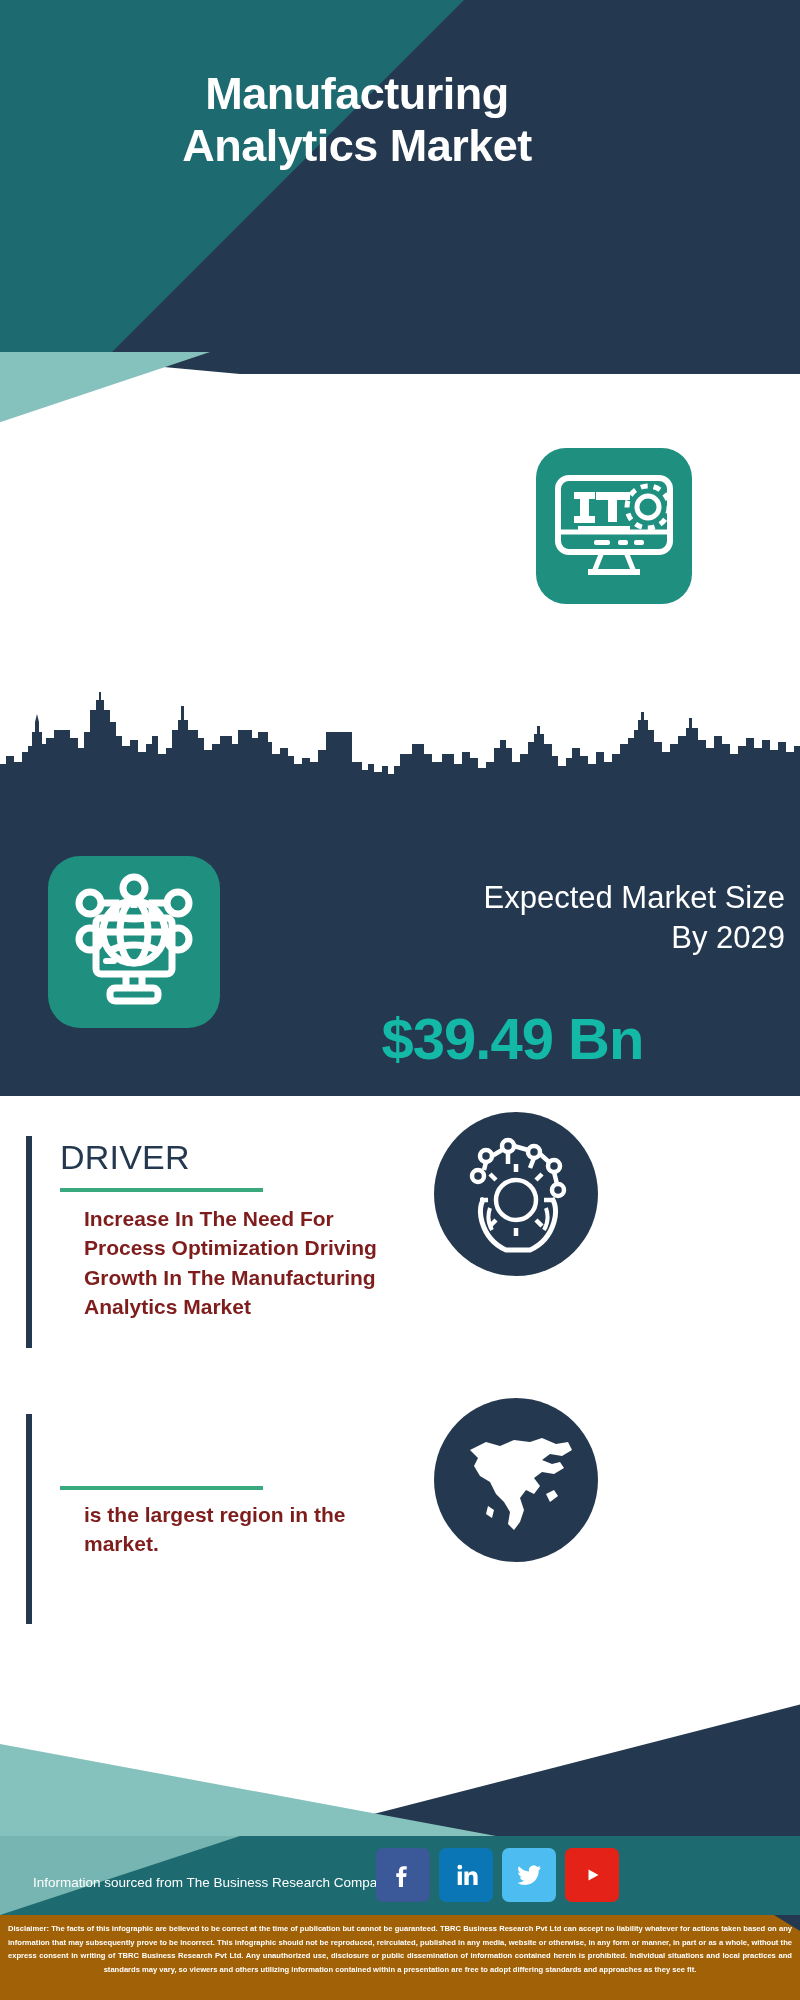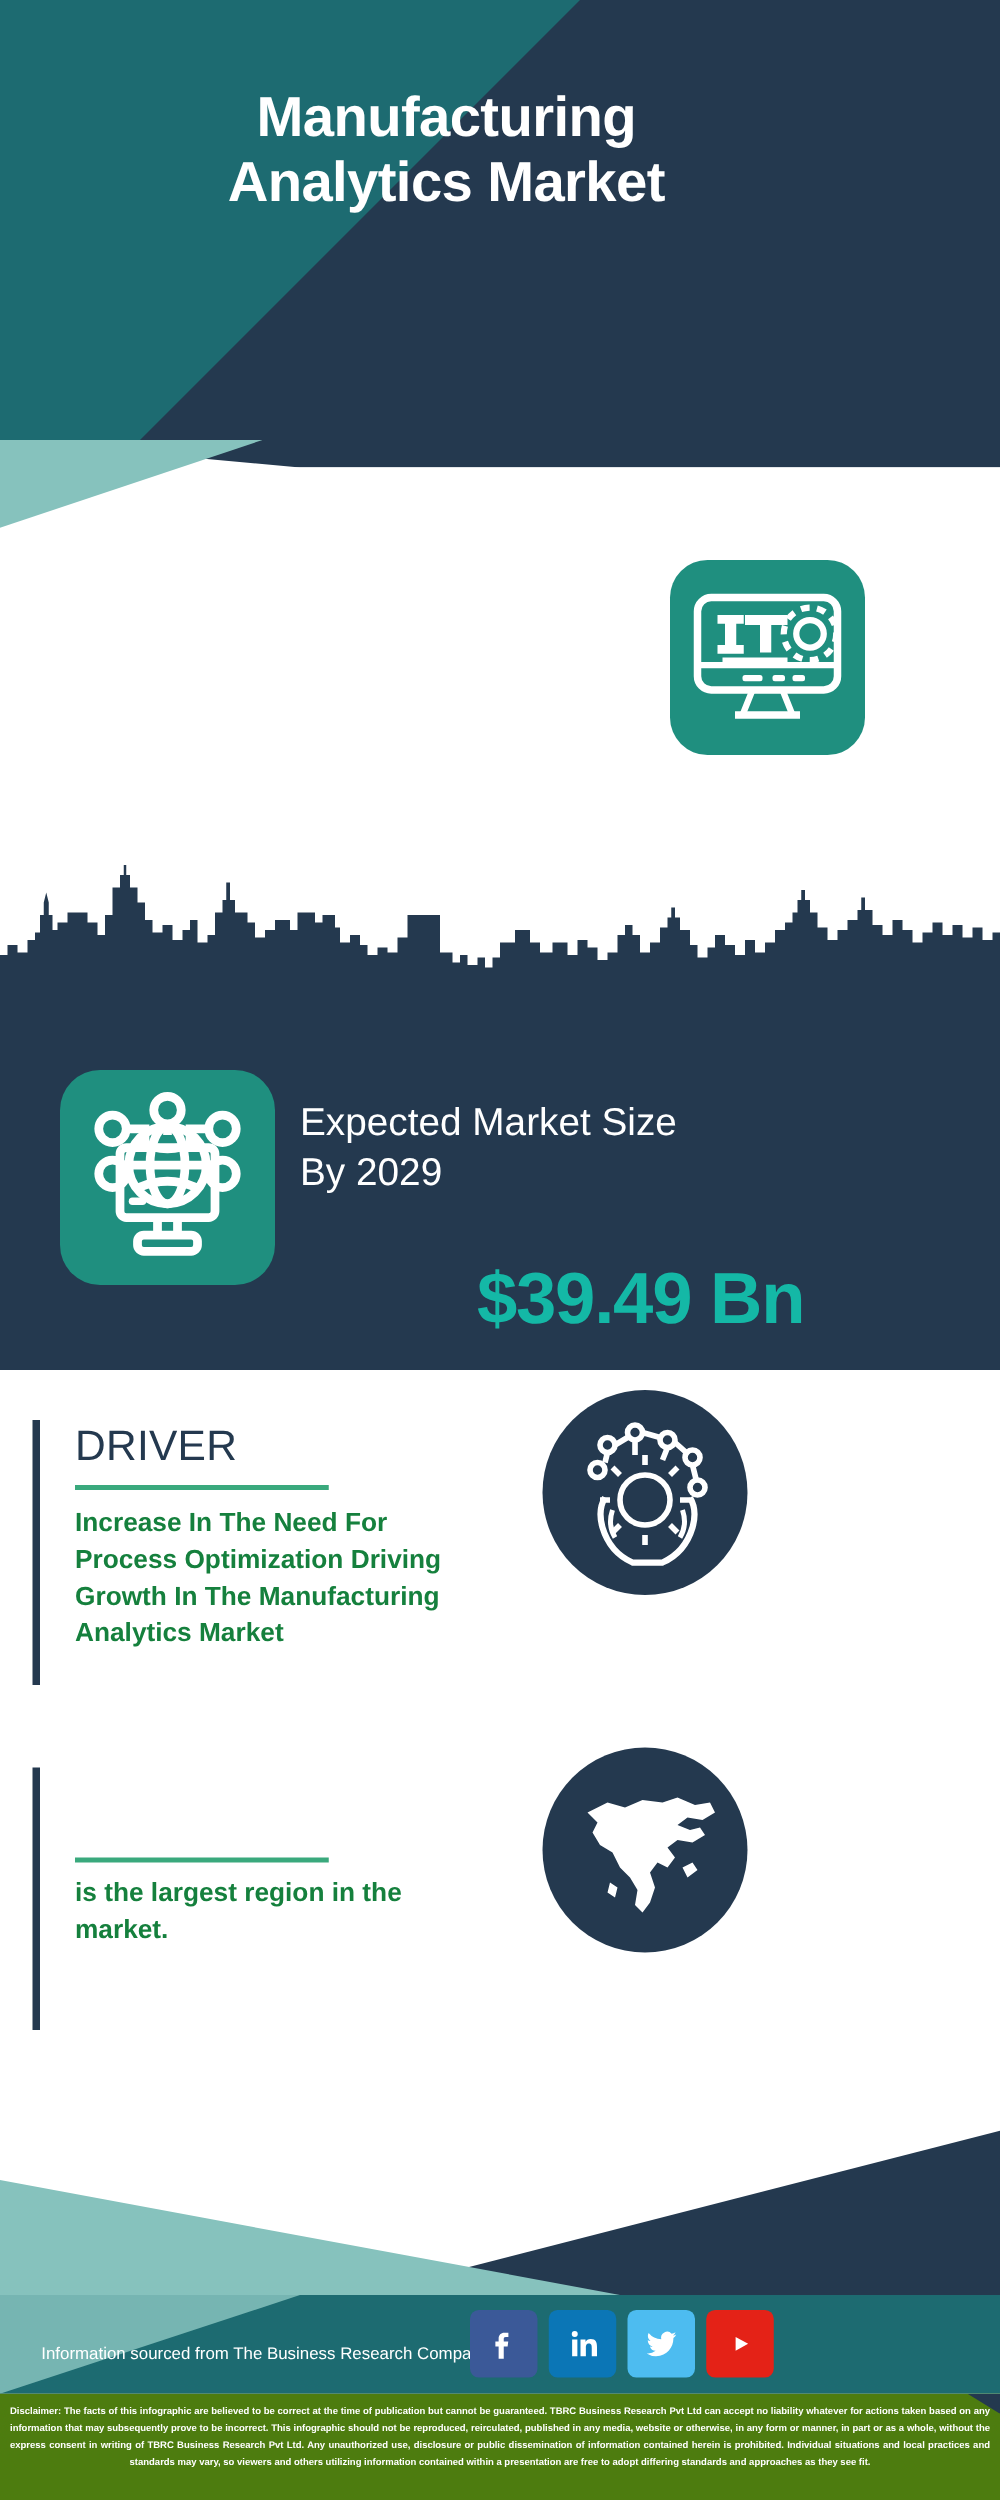--- a/index.html
+++ b/index.html
@@ -77,21 +77,21 @@
   .market {
     position:absolute; left:0; top:796px; width:800px; height:300px;
     background:#24394f;
   }
   .globe-icon-box {
     position:absolute; left:48px; top:60px; width:172px; height:172px;
     background:#1f8f7f; border-radius:32px;
   }
   .market-text {
     position:absolute; left:240px; top:82px; width:545px;
-    text-align:left; color:#ffffff;
+    text-align:right; color:#ffffff;
     font-size:31px; line-height:1.28; white-space:pre-line;
   }
   .market-value {
     position:absolute; left:240px; top:178px; width:545px;
     text-align:center; color:#3ce8a4;
     font-size:58px; font-weight:bold; letter-spacing:-1px;
   }
 
   
   .cards { position:absolute; left:0; top:1096px; width:800px; height:600px; background:#ffffff; }
@@ -101,23 +101,24 @@
     background:#24394f;
   }
   .card-head {
     position:absolute; color:#24394f;
     font-size:34px; font-weight:normal; letter-spacing:0.2px;
   }
   .card-rule {
     position:absolute; height:4px; background:#3aa97d;
   }
   .card-body {
-    position:absolute; color:#15803d;
+    position:absolute; color:#7f1d1d;
     font-size:21px; font-weight:bold; line-height:1.40;
     white-space:pre-line;
+    margin-left:24px;
   }
   .circle-icon {
     position:absolute; border-radius:50%; background:#24394f;
   }
 
   
   .footer-diag {
     position:absolute; left:0; top:1690px; width:800px; height:146px;
     background:#ffffff; overflow:hidden;
   }
@@ -152,21 +153,21 @@
   .social { width:54px; height:54px; border-radius:7px; position:relative; }
   .s-fb { background:#3b5998; }
   .s-li { background:#0b76b6; }
   .s-tw { background:#4dbcf0; }
   .s-yt { background:#e42217; }
   .social svg { position:absolute; left:50%; top:50%; transform:translate(-50%,-50%); }
 
   
   .disclaimer {
     position:absolute; left:0; top:1915px; width:800px; height:85px;
-    background:#4d7c0f; overflow:hidden;
+    background:#a16207; overflow:hidden;
   }
   .disclaimer-inner {
     position:absolute; left:8px; top:7px; width:784px;
     color:#ffffff; font-size:7.6px; line-height:1.78;
     text-align:justify; text-align-last:center;
     font-weight:bold;
   }
   .disc-corner {
     position:absolute; right:0; top:0; width:26px; height:16px;
     background:#24394f; clip-path:polygon(100% 0%, 100% 100%, 0% 0%);

